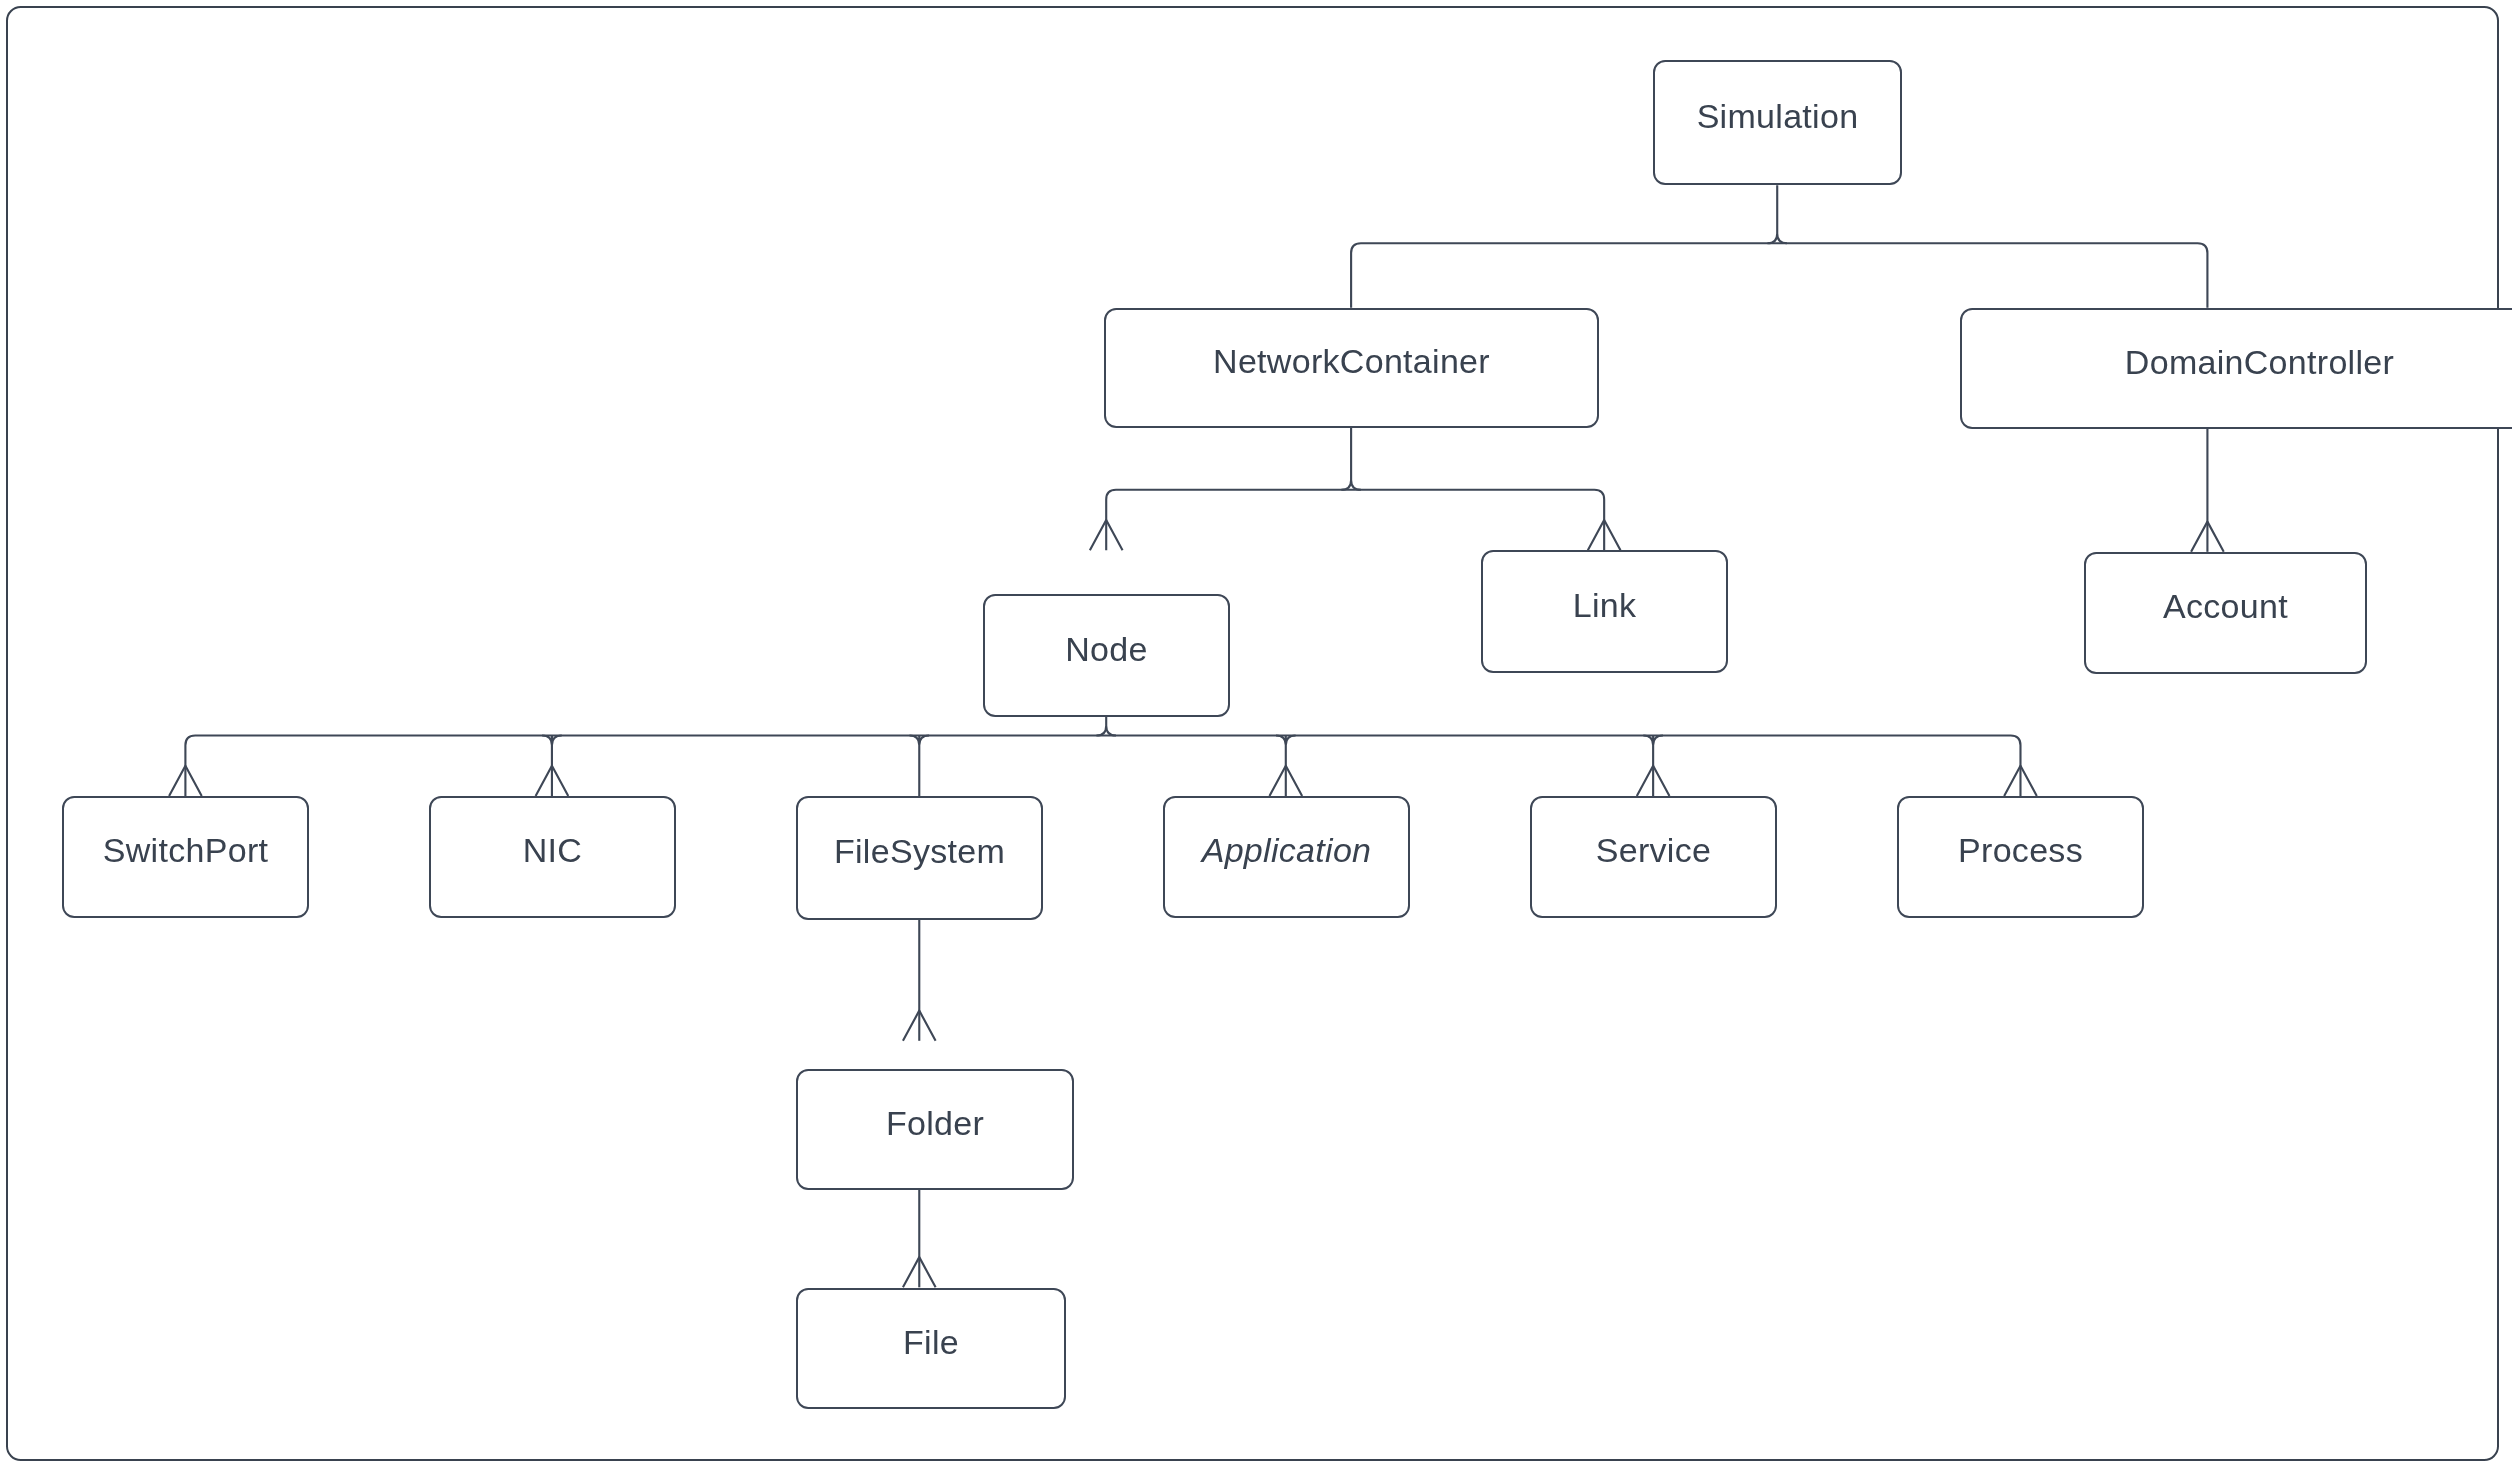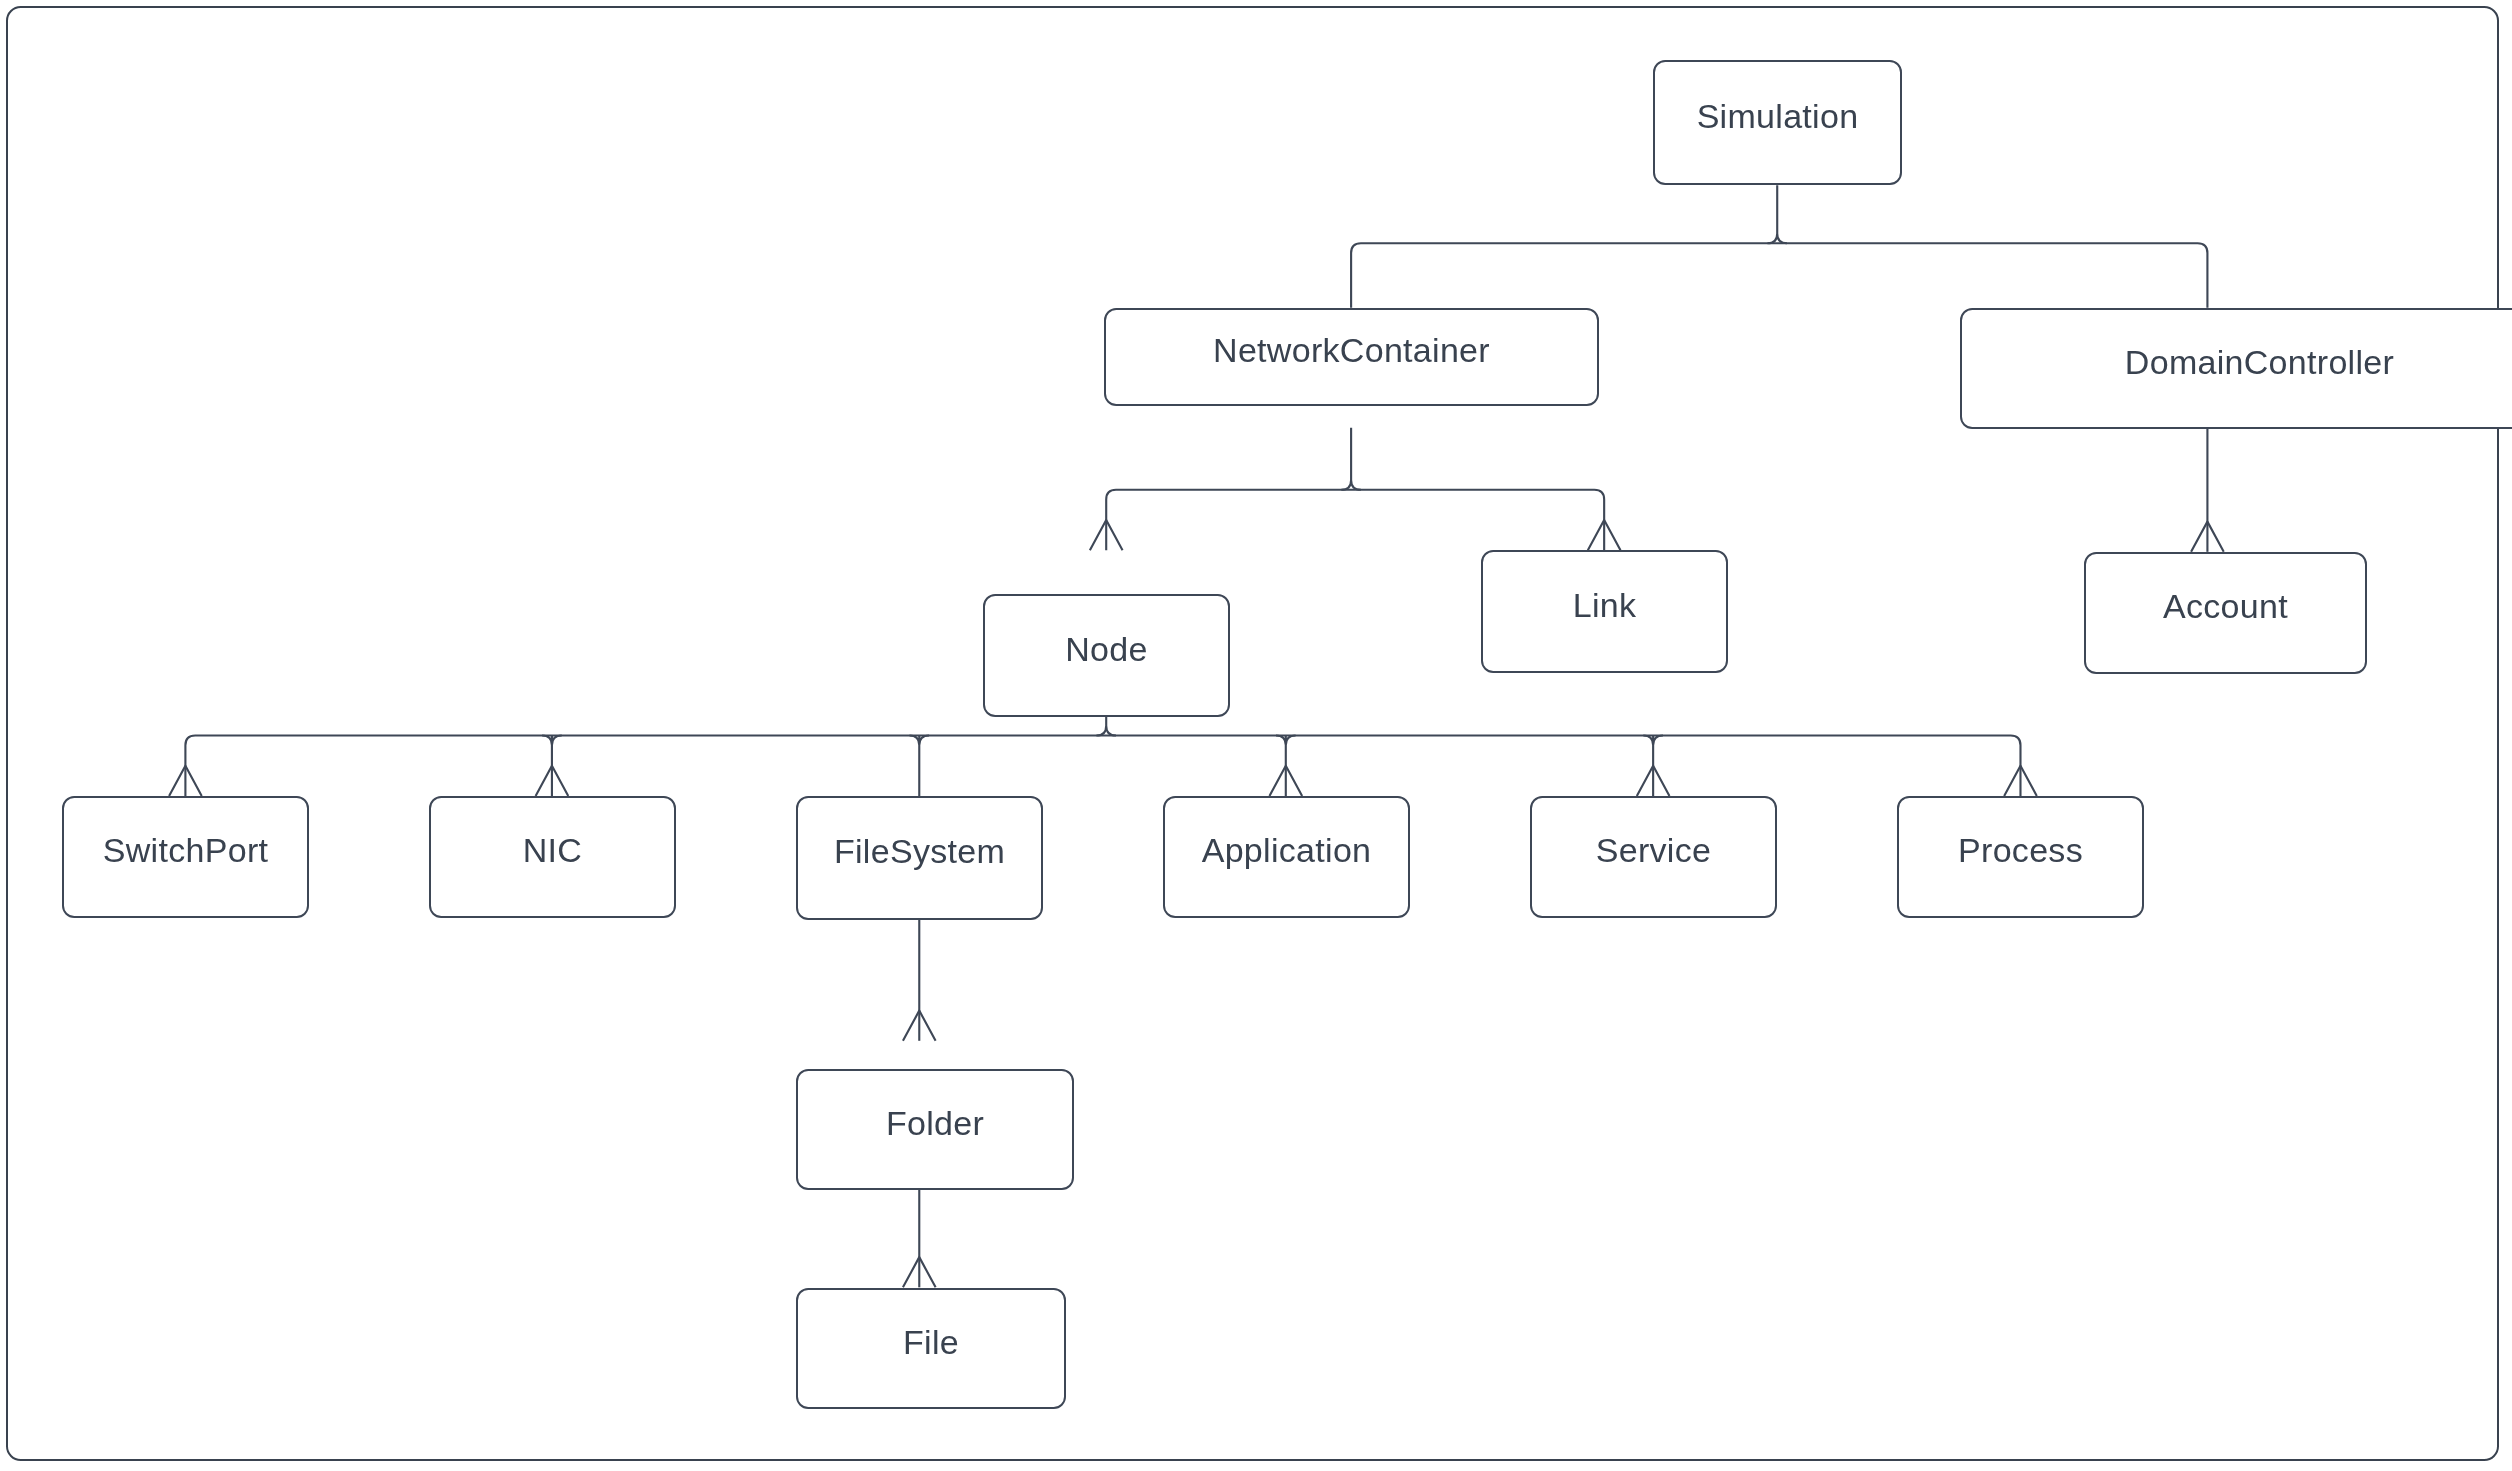--- a/index.html
+++ b/index.html
@@ -93,21 +93,21 @@
     <path d="M 1126 1125 V 1275"></path>
     <path d="M 1106 1275 L 1126 1238 L 1146 1275"></path>
     <path d="M 1126 1423 V 1577"></path>
     <path d="M 1106 1577 L 1126 1540 L 1146 1577"></path>
   </svg>
 
   <div class="class-box" style="left:1653px; top:60px;  width:249px; height:125px;">
     <span class="label">Simulation</span>
   </div>
 
-  <div class="class-box" style="left:1104px; top:308px; width:495px; height:98px;">
+  <div class="class-box" style="left:1104px; top:308px; width:495px; height:120px;">
     <span class="label">NetworkContainer</span>
   </div>
 
   <div class="class-box" style="left:1960px; top:308px; width:599px; height:121px;">
     <span class="label">DomainController</span>
   </div>
 
   <div class="class-box" style="left:983px; top:550px; width:247px; height:123px;margin-top:44px;">
     <span class="label">Node</span>
   </div>
@@ -125,21 +125,21 @@
   </div>
 
   <div class="class-box" style="left:429px;  top:796px; width:247px; height:122px;">
     <span class="label">NIC</span>
   </div>
 
   <div class="class-box" style="left:796px;  top:796px; width:247px; height:124px;">
     <span class="label">FileSystem</span>
   </div>
 
-  <div class="class-box" style="left:1163px; top:796px; width:247px; height:122px;">
+  <div class="class-box" style="left:1163px; top:796px; width:247px; height:122px;font-style:italic;">
     <span class="label">Application</span>
   </div>
 
   <div class="class-box" style="left:1530px; top:796px; width:247px; height:122px;">
     <span class="label">Service</span>
   </div>
 
   <div class="class-box" style="left:1897px; top:796px; width:247px; height:122px;">
     <span class="label">Process</span>
   </div>

